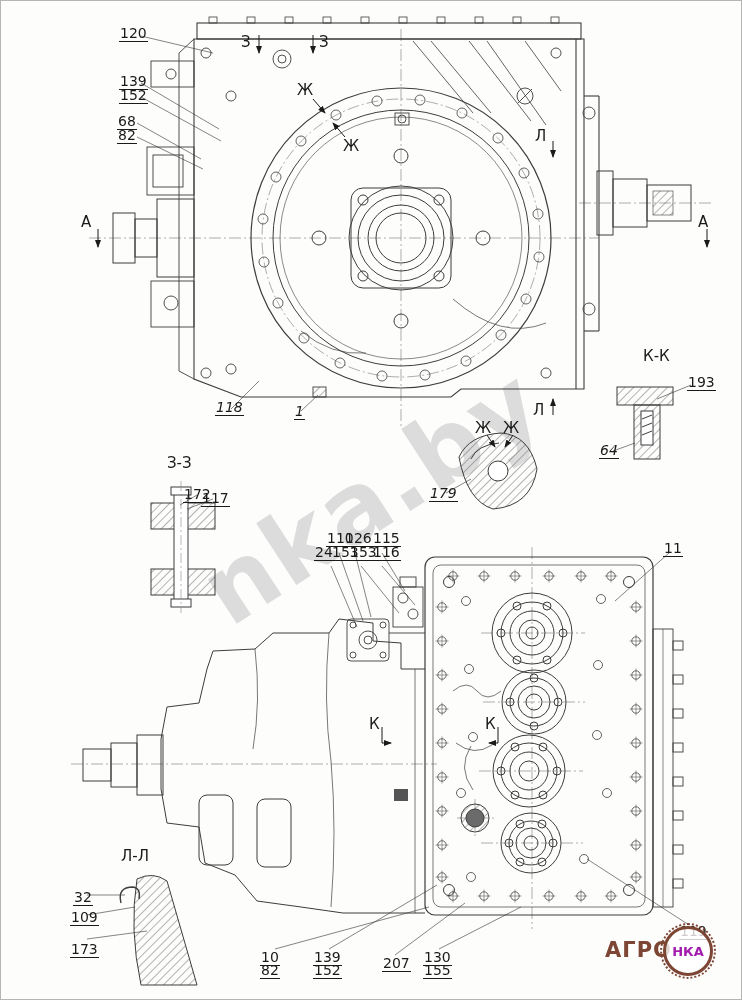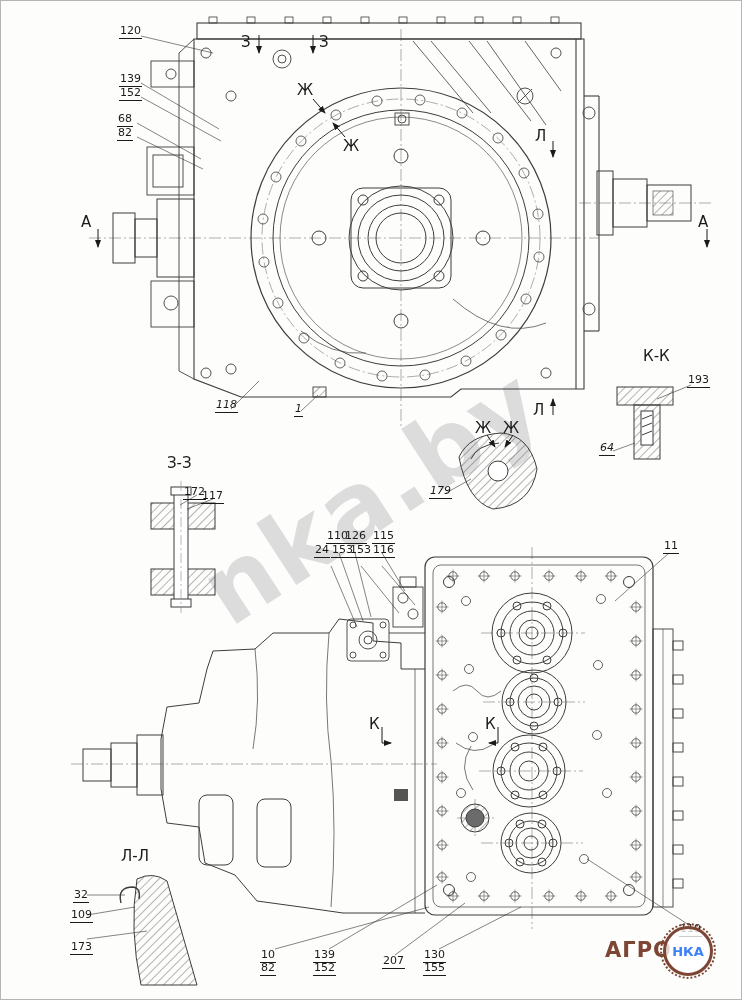--- a/index.html
+++ b/index.html
@@ -9,35 +9,35 @@
     font-family:"DejaVu Sans", sans-serif;
   }
   .wm{
     position:absolute;left:105px;top:345px;width:530px;height:300px;z-index:1;
     display:flex;align-items:center;justify-content:center;
     transform:rotate(-33deg);pointer-events:none;
     font-size:97px;font-weight:bold;color:#c2c2c2;opacity:.55;letter-spacing:2px;
   }
   svg.art{position:absolute;left:0;top:0;z-index:2;}
   .co{
-    position:absolute;z-index:3;font-size:11px;line-height:1.15;color:#1a1a1a;
+    position:absolute;z-index:3;font-size:14px;line-height:1.15;color:#1a1a1a;
     border-bottom:1px solid #1a1a1a;padding:0 1px;background:transparent;
   }
   .it{font-style:italic;}
   .sec{position:absolute;z-index:3;font-size:15px;color:#1a1a1a;}
   .logo-text{
     position:absolute;left:604px;top:937px;z-index:4;
     font-weight:bold;font-size:21px;color:#7d4533;letter-spacing:1px;
   }
   .logo-badge{
     position:absolute;left:662px;top:925px;width:44px;height:44px;z-index:4;
     border:3.5px solid #7d4533;border-radius:50%;
     outline:2px dotted #7d4533;outline-offset:1px;
     display:flex;align-items:center;justify-content:center;
-    font-weight:bold;font-size:13px;color:#3b82f6;background:rgba(255,255,255,.78);
+    font-weight:bold;font-size:13px;color:#a21caf;background:rgba(255,255,255,.78);
   }
 </style>
 </head>
 <body>
 
 <div class="page">
 
   <div class="wm">nka.by</div>
 
   <svg class="art" width="742" height="1000" viewBox="0 0 742 1000">

